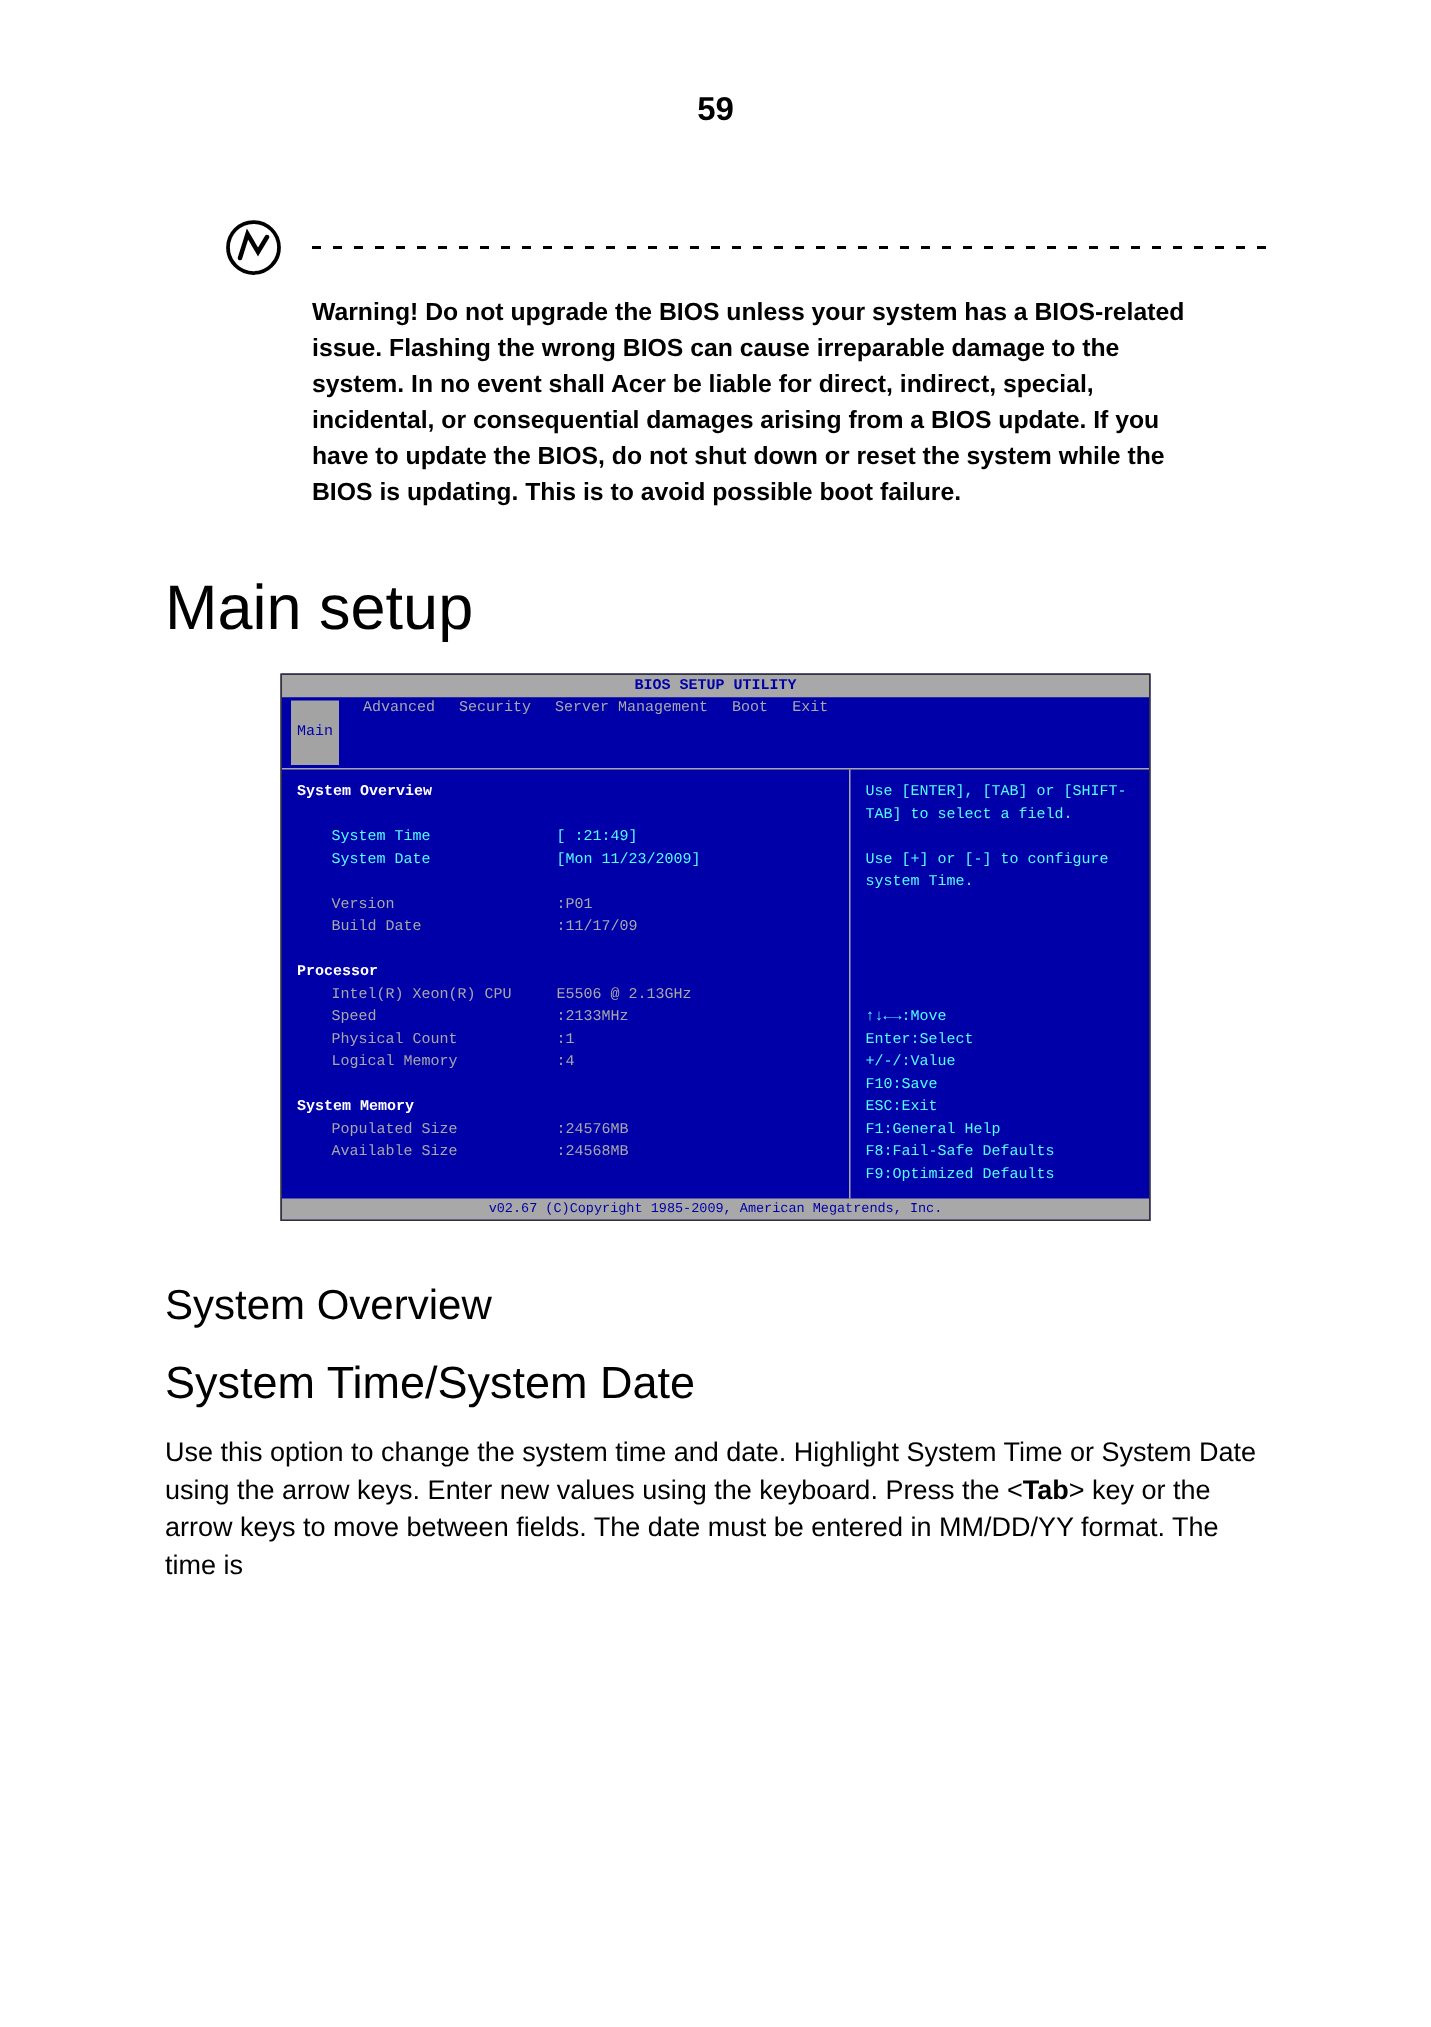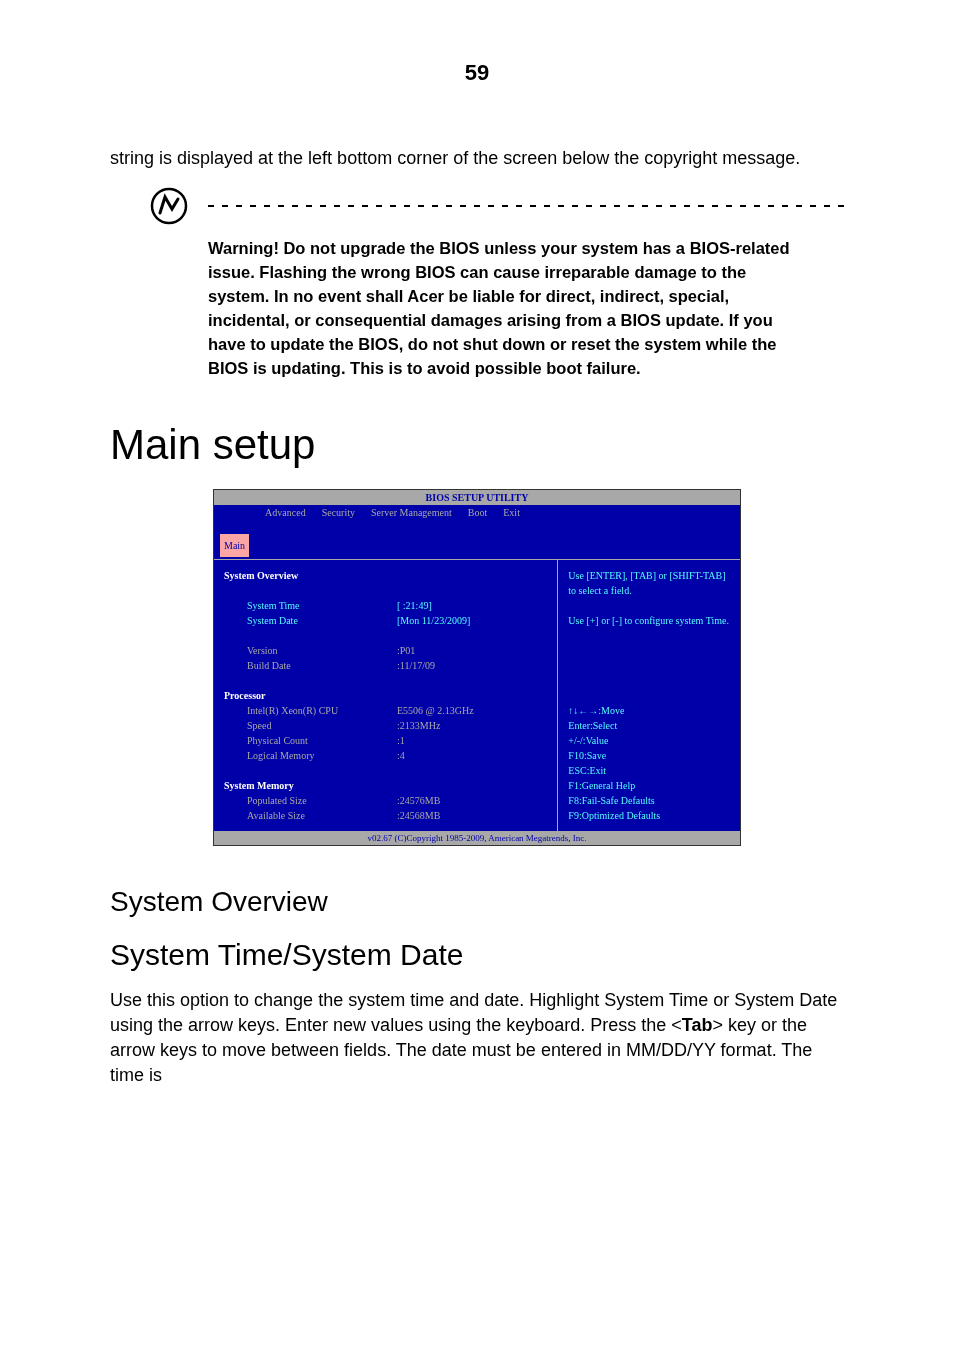--- a/index.html
+++ b/index.html
@@ -59,23 +59,23 @@
       font-weight: normal;
       margin-top: 31px;
       margin-bottom: 20px;
     }
     .body-text {
       font-size: 18px;
       line-height: 1.4;
       margin-bottom: 20px;
     }
     .bios-screenshot {
-      width: 528px;
+      width: 580px;
       margin: 0 auto 40px auto;
-      font-family: Liberation Serif, serif;
+      font-family: Liberation Mono, monospace;
       font-size: 10px;
       background: #0000a8;
       color: #fff;
       border: 1px solid #333;
     }
     .bios-title {
       background: #a8a8a8;
       color: #0000a8;
       text-align: center;
       font-weight: bold;
@@ -86,24 +86,23 @@
       background: #0000a8;
       padding: 2px 6px;
       display: flex;
       gap: 16px;
       font-size: 10px;
     }
     .bios-menu span {
       color: #a8a8a8;
     }
     .bios-menu .active {
-      background: #fca5a5;
+      background: #a3a3a3;
       color: #0000a8;
-      padding: 6px 4px;
-      margin-top: 27px;
+      padding: 16px 4px;
     }
     .bios-body {
       display: flex;
       border-top: 1px solid #a8a8a8;
     }
     .bios-left {
       flex: 2;
       padding: 8px 10px;
       font-size: 10px;
       line-height: 1.5;
@@ -151,21 +150,20 @@
       margin-top: 20px;
       margin-bottom: 16px;
     }
   </style>
 </head>
 <body>
 
 <div class="page">
   <div class="page-number">59</div>
 
-  <p class="intro-text">string is displayed at the left bottom corner of the screen below the copyright message.</p>
 
   <div class="warning-block">
     <div class="warning-header">
       <div class="warning-icon-wrap">
         <svg width="38" height="38" viewBox="0 0 38 38">
           <circle cx="19" cy="19" r="17" fill="none" stroke="#000" stroke-width="2.5"></circle>
           <path d="M 10 26 L 15 10 L 22 22 L 28 12" fill="none" stroke="#000" stroke-width="3" stroke-linecap="round"></path>
         </svg>
       </div>
       <div class="dashed-line"></div>

